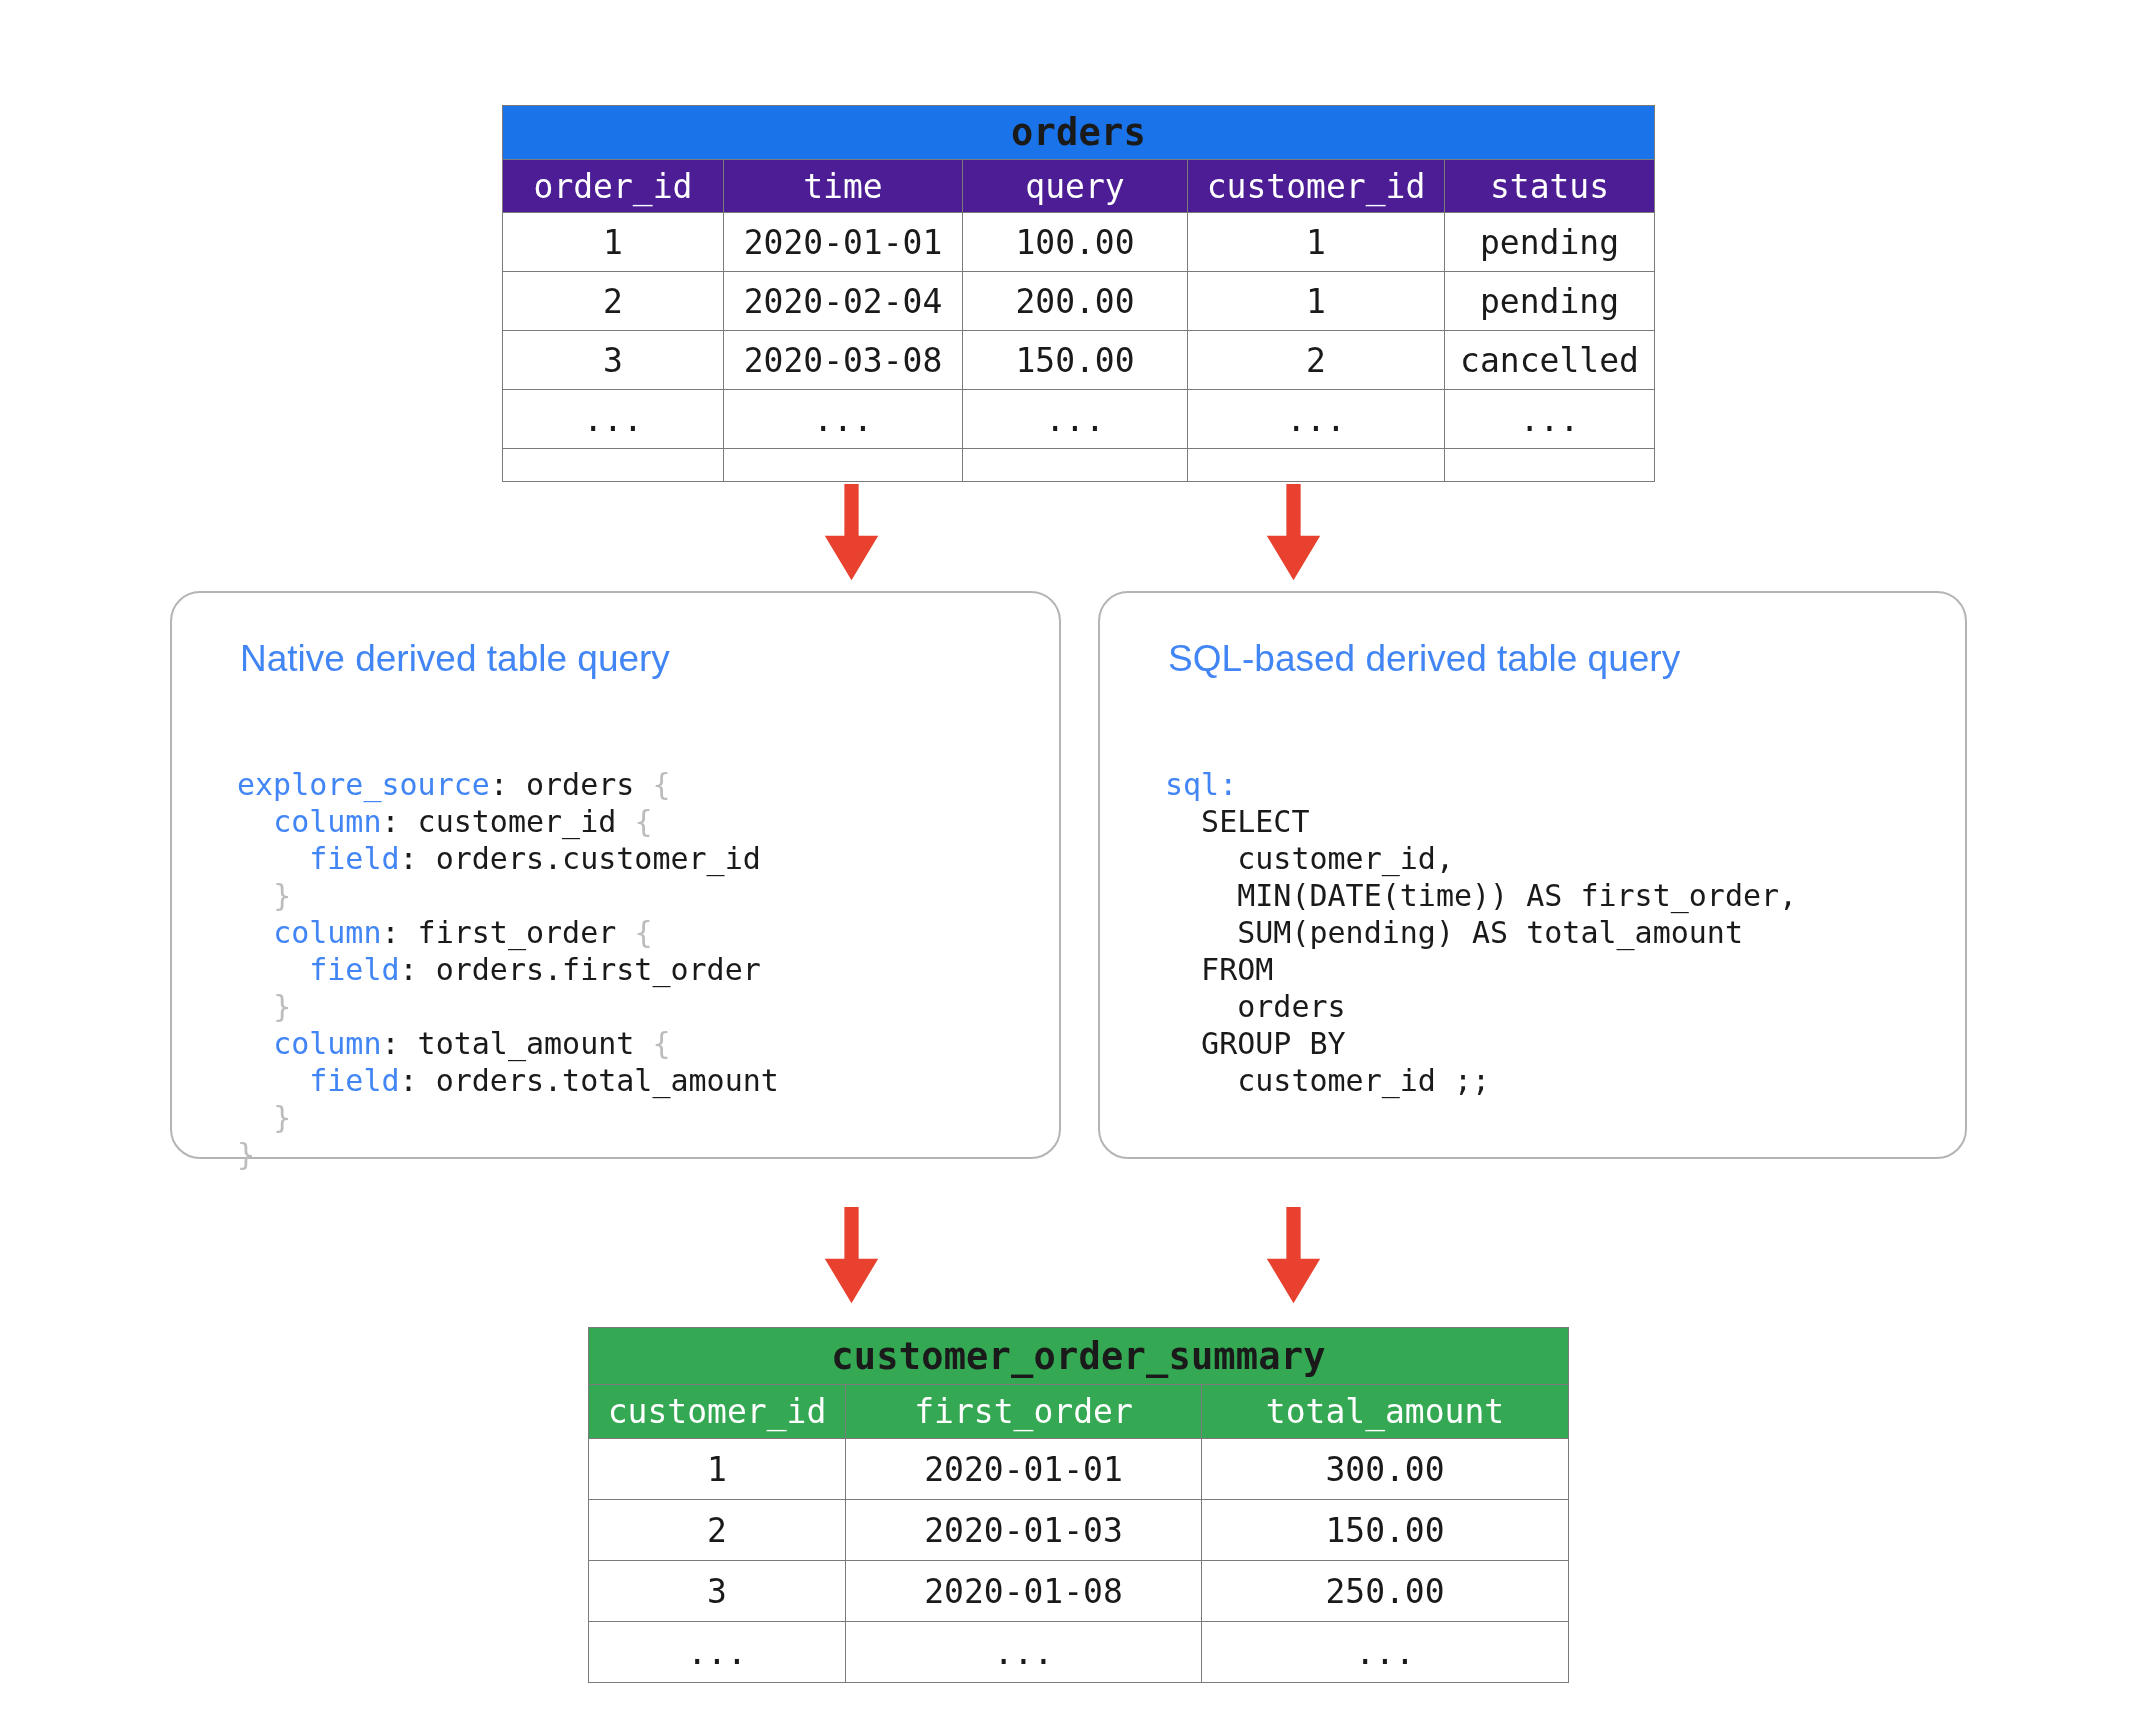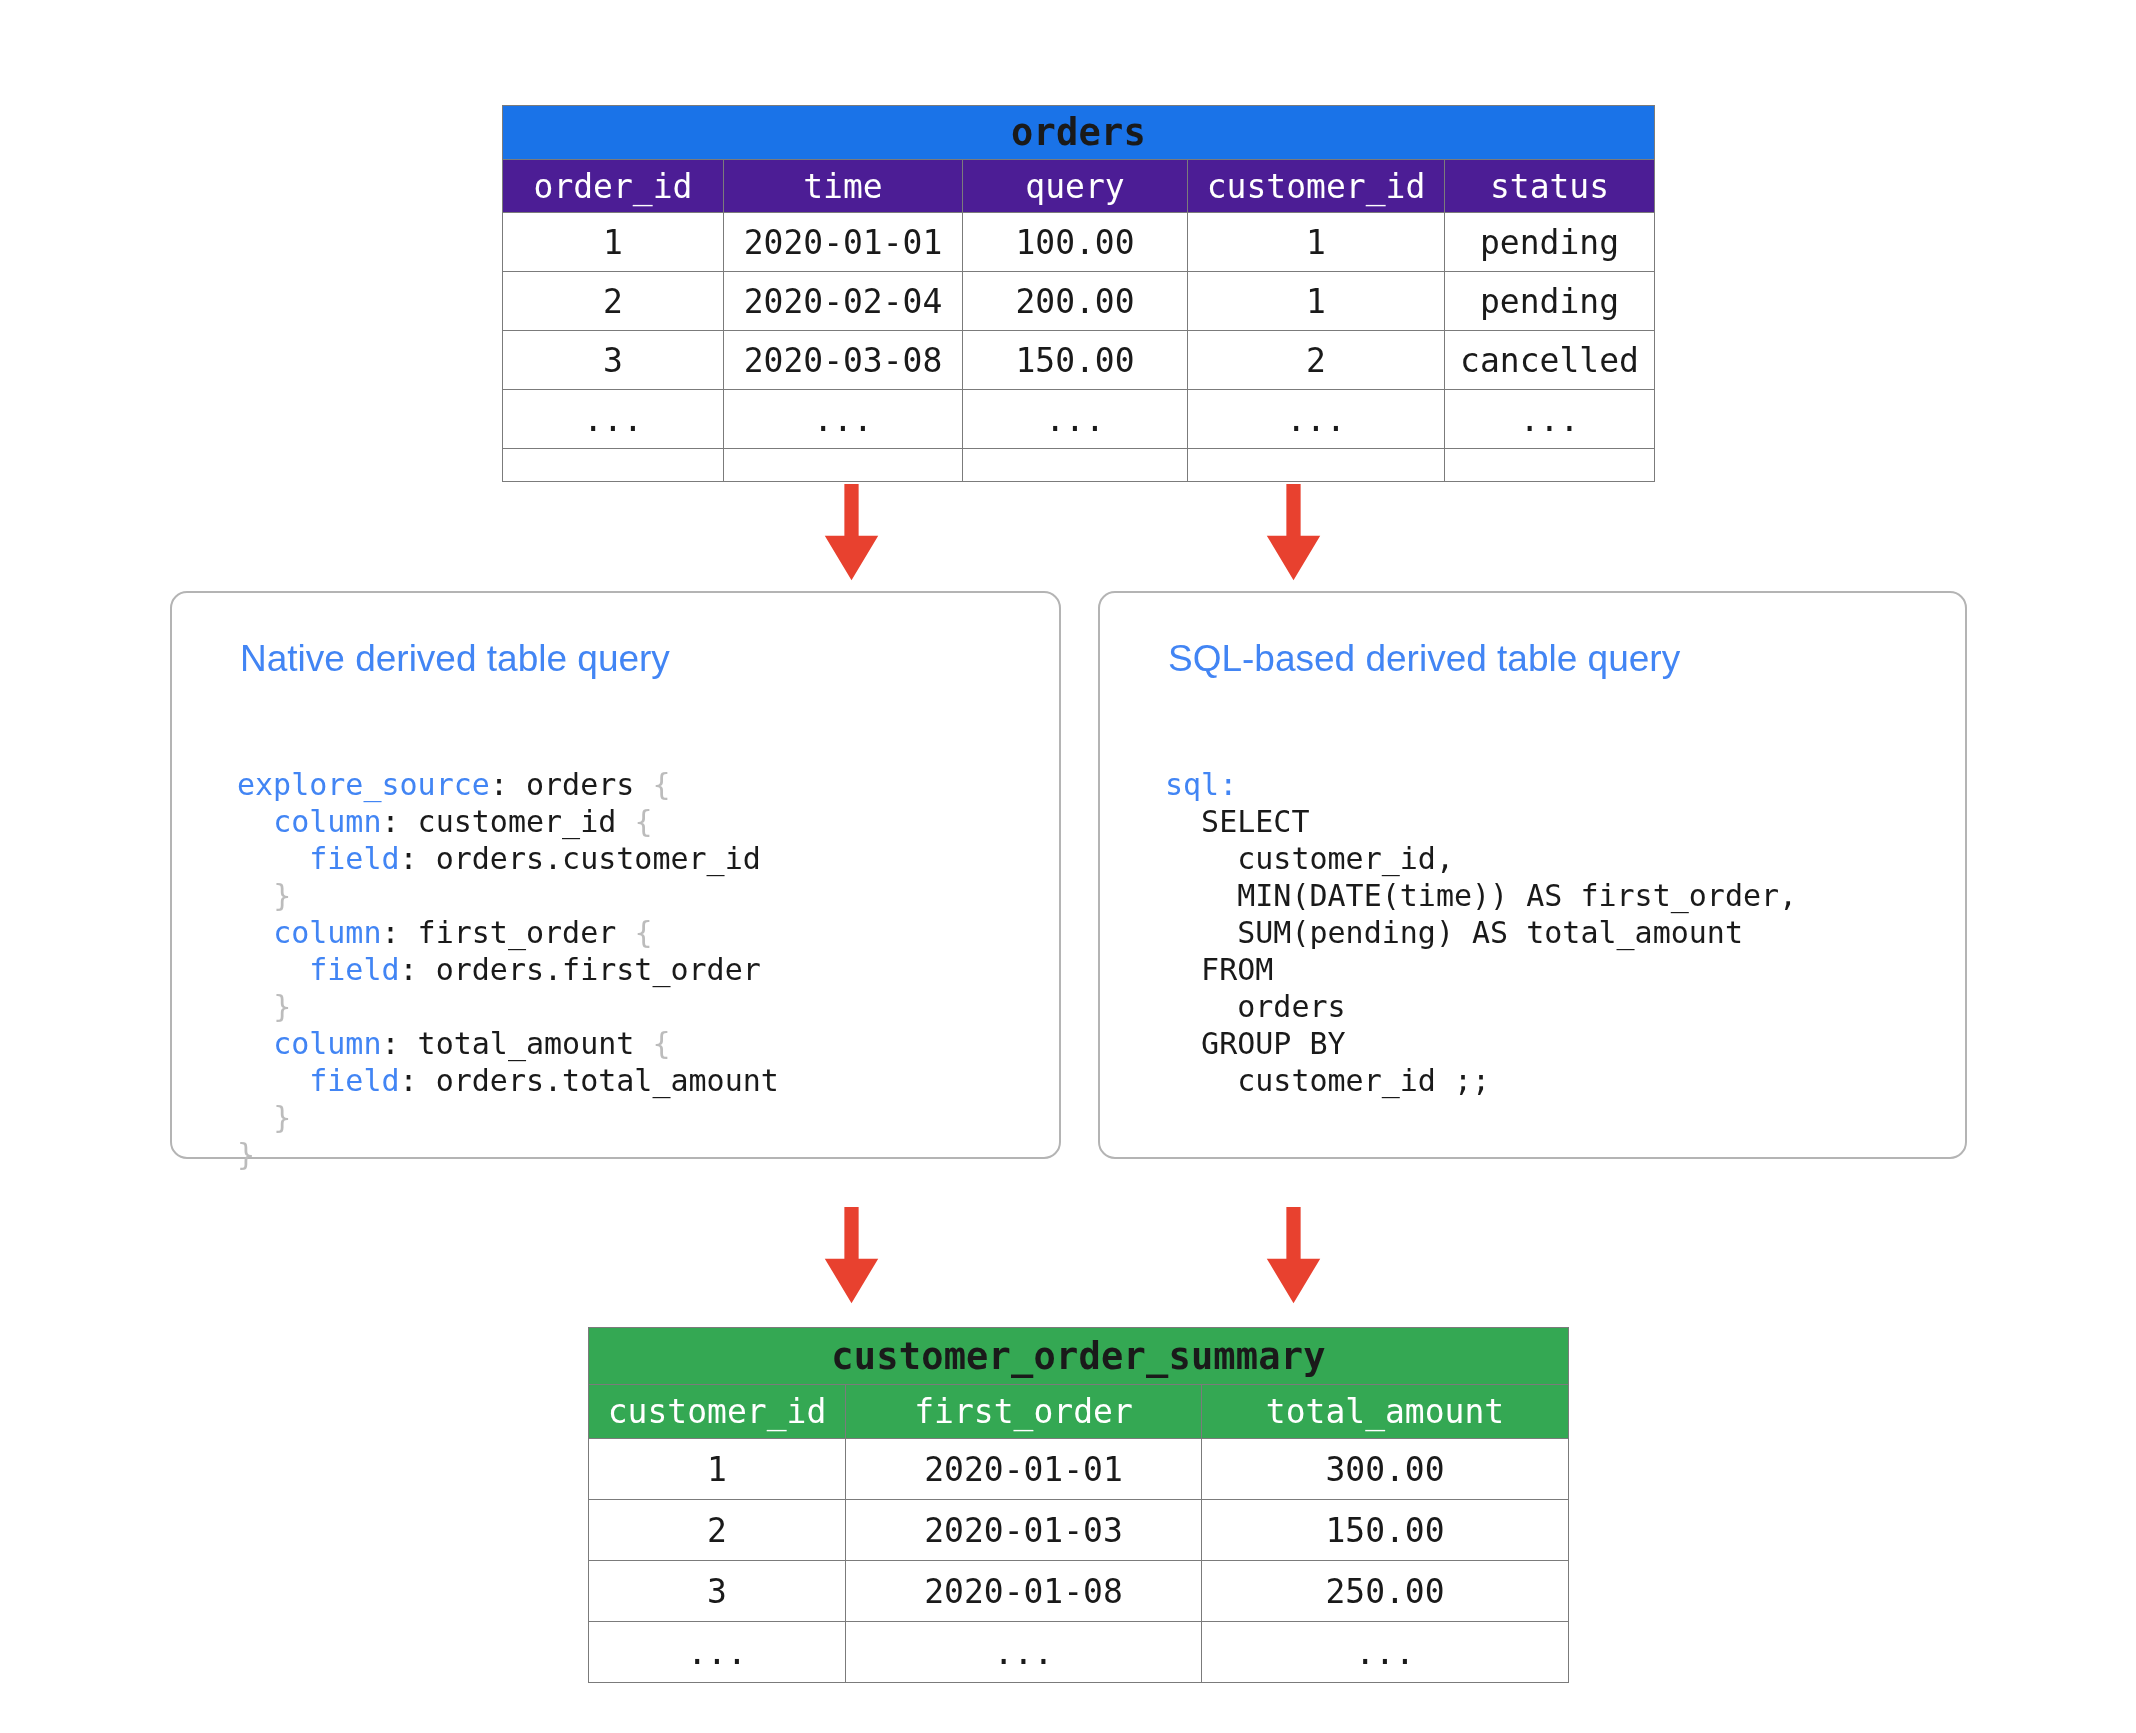--- a/index.html
+++ b/index.html
@@ -63,21 +63,21 @@
   #summary-table col.s-total{width:367px;}
 
   
   .arrow{position:absolute;width:57px;height:98px;}
 
   
   .card{
     position:absolute;
     background:#ffffff;
     border:2.7px solid #b4b4b4;
-    border-radius:17px;
+    border-radius:30px;
     box-sizing:border-box;
   }
   #card-left{left:170px;top:591px;width:891px;height:568px;}
   #card-right{left:1098px;top:591px;width:869px;height:568px;padding-left:36px;}
   .card-title{
     position:absolute;
     left:68px;top:45px;
     font-family:"Liberation Sans",sans-serif;
     font-size:37px;
     color:#4285f4;

